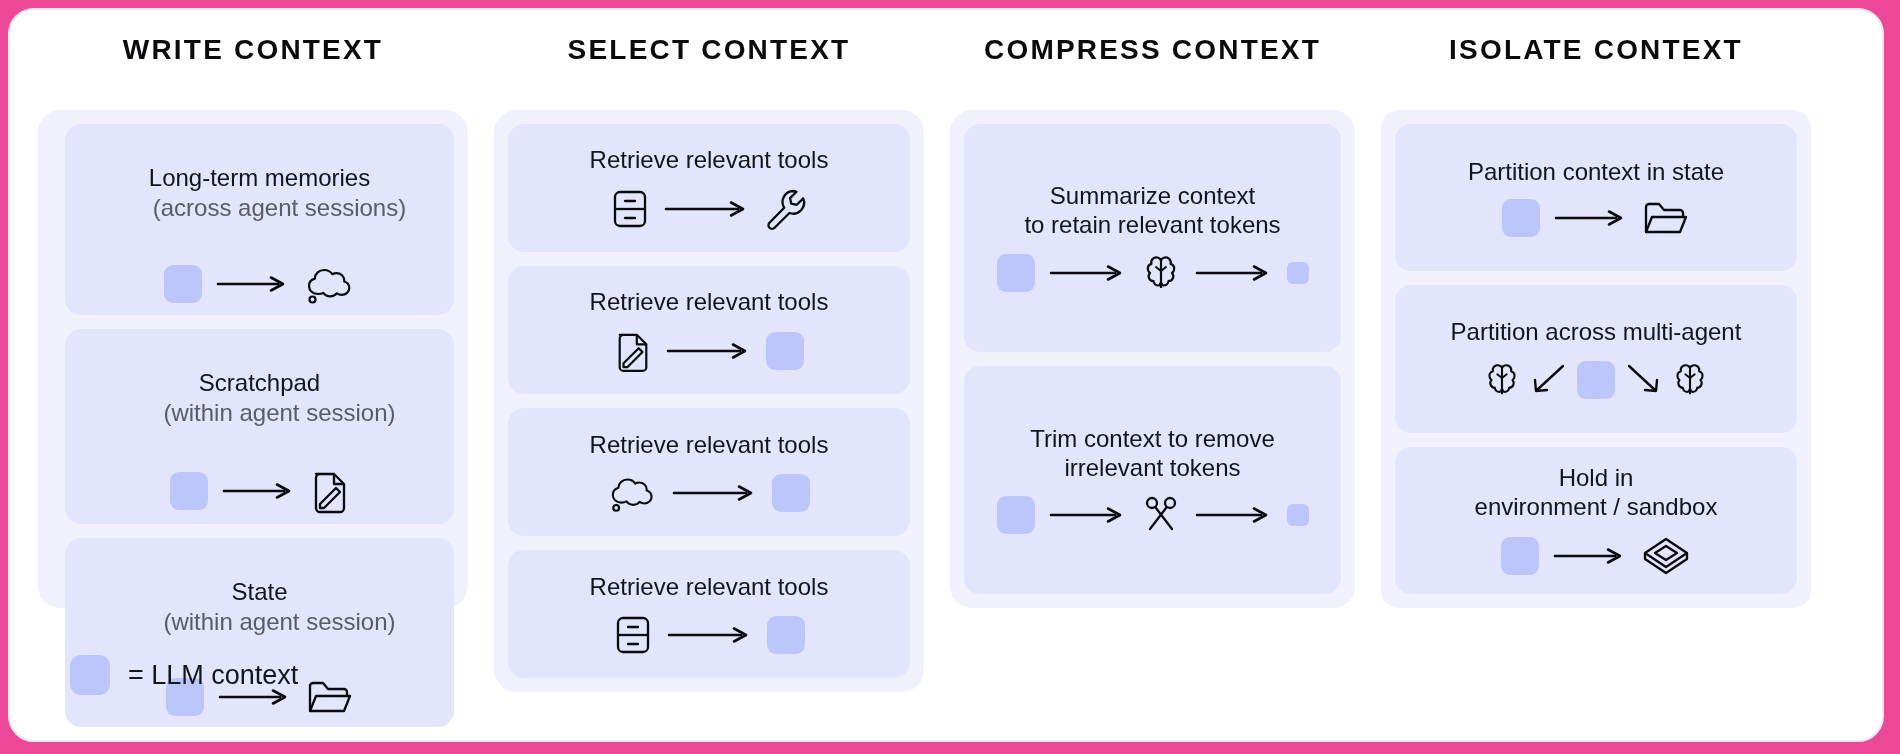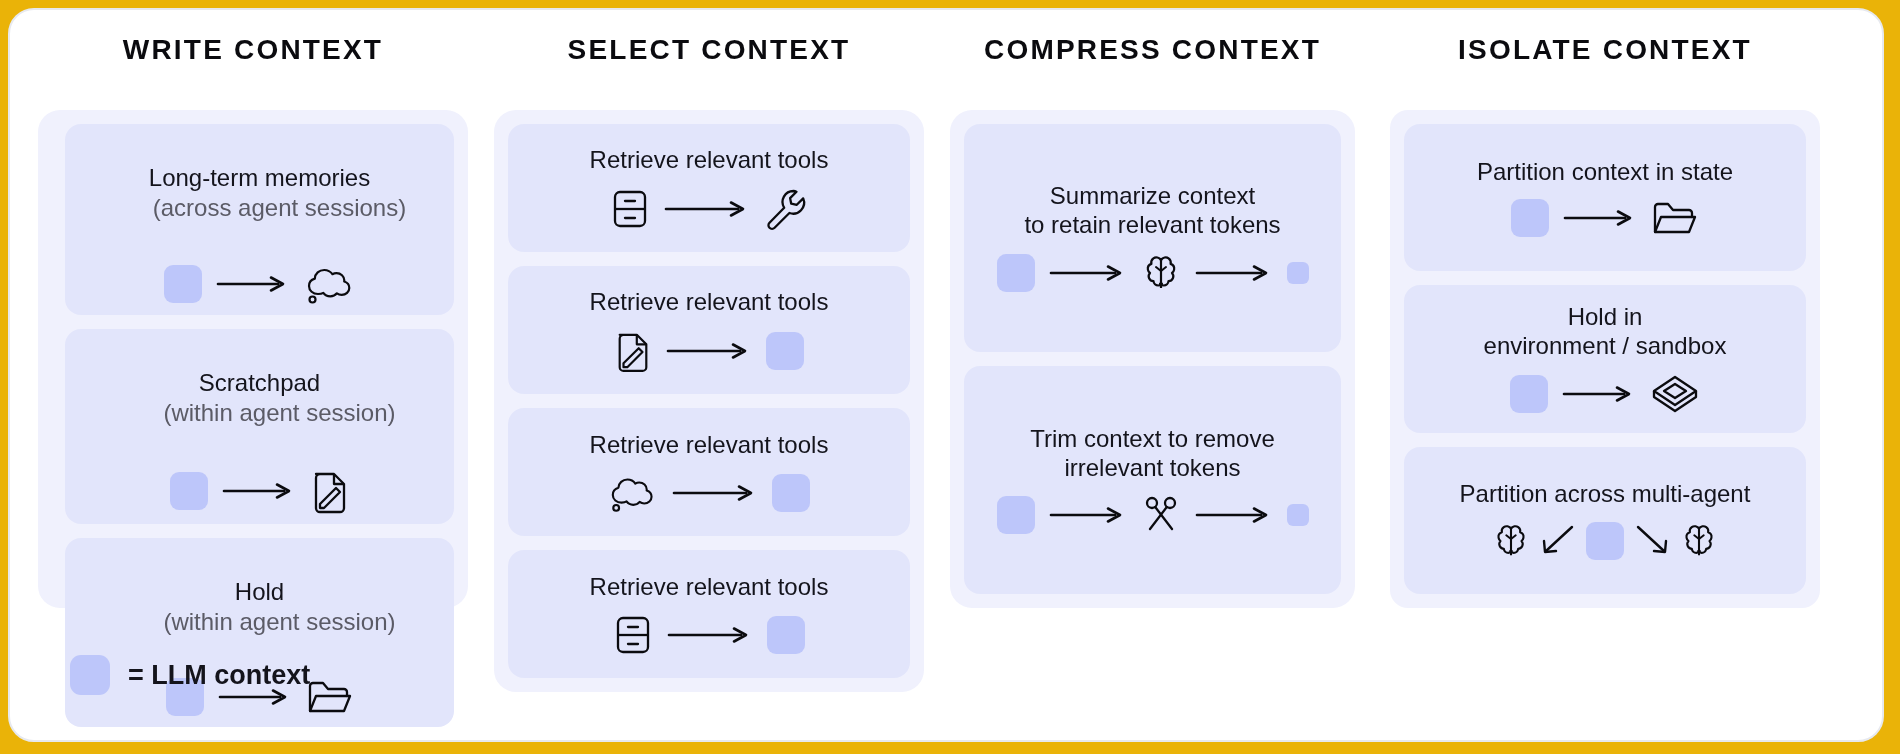--- a/index.html
+++ b/index.html
@@ -1,41 +1,41 @@
 <!DOCTYPE html>
 <html><head>
 <meta charset="utf-8">
 <style>
   html,body{margin:0;padding:0;background:#ffffff;}
   body{font-family:"Liberation Sans","DejaVu Sans",sans-serif;}
-  #stage{position:relative;width:1900px;height:754px;background:#eab308;overflow:hidden;}
+  #stage{position:relative;width:1900px;height:754px;background:#ec4899;overflow:hidden;}
   .frame{position:absolute;left:8px;top:8px;width:1876px;height:734px;border:2px solid #e7e9ef;border-radius:26px;background:#fff;box-sizing:border-box;}
   .cols{position:absolute;left:38px;top:34px;width:1806px;height:600px;display:flex;gap:26px;align-items:flex-start;}
   .col{display:flex;flex-direction:column;align-items:stretch;}
   .col.c1{width:430px;}
   .col.c2{width:430px;}
   .col.c3{width:405px;}
-  .col.c4{width:430px;margin-left:9px;}
+  .col.c4{width:430px;}
   .col-title{text-align:center;font-size:28px;font-weight:700;letter-spacing:2.2px;color:#0b0b0f;margin:0 0 44px 0;white-space:nowrap;}
   .panel{background:#f0f1fd;border-radius:22px;padding:14px;box-sizing:border-box;display:flex;flex-direction:column;gap:14px;}
   .panel.p1{height:498px;padding-left:27px;}
   .panel.p2{height:582px;}
   .panel.p3{height:498px;}
   .panel.p4{height:498px;border-radius:18px;}
   .card{background:#e2e5fb;border-radius:16px;display:flex;flex-direction:column;align-items:center;justify-content:center;gap:8px;padding:10px 8px;box-sizing:border-box;flex:1;}
   .card-title{font-size:24px;color:#14141c;line-height:1.22;text-align:center;white-space:pre-line;}
   .card-title .sub{color:#5b5b66;display:block;margin-left:40px;}
   .flow{display:flex;align-items:center;justify-content:center;gap:14px;margin-top:4px;}
   .llm{background:#bdc6fa;border-radius:9px;}
   .llm.big{width:38px;height:38px;}
   .llm.sm{width:22px;height:22px;border-radius:6px;}
   .ico{display:block;}
   .legend{position:absolute;left:70px;top:655px;display:flex;align-items:center;gap:18px;}
   .legend .llm{width:40px;height:40px;border-radius:11px;}
-  .legend-text{font-size:27px;color:#14141c;font-weight:bold;}
+  .legend-text{font-size:27px;color:#14141c;}
 </style>
 </head>
 <body>
 
 <div id="stage">
   <div class="frame"></div>
 
   <div class="cols">
 
     <div class="col c1">
@@ -74,21 +74,21 @@
             <svg class="ico" width="40" height="46" viewBox="0 0 40 46">
                 <path d="M6 6 h18 l10 10 v24 a4 4 0 0 1 -4 4 H10 a4 4 0 0 1 -4 -4 V10 a4 4 0 0 1 4 -4 z" stroke="#0b0b0f" stroke-width="2.3" fill="none" stroke-linejoin="round"></path>
                 <path d="M24 6 v10 h10" stroke="#0b0b0f" stroke-width="2.3" fill="none" stroke-linejoin="round"></path>
                 <path d="M10 36 L26 20 l4 4 L14 40 h-4 z" stroke="#0b0b0f" stroke-width="2.3" fill="none" stroke-linejoin="round"></path>
               </svg>
           </div>
         </div>
 
         <div class="card">
           <div class="card-title">
-            <span>Hold</span>
+            <span>State</span>
             <span class="sub">(within agent session)</span>
           </div>
           <div class="flow">
             <div class="llm big"></div>
             <svg class="ico" width="74" height="20" viewBox="0 0 74 20">
                 <path d="M2 10 H62" stroke="#0b0b0f" stroke-width="2.6" fill="none" stroke-linecap="round"></path>
                 <path d="M55 3.5 L67 10 L55 16.5" stroke="#0b0b0f" stroke-width="2.6" fill="none" stroke-linecap="round" stroke-linejoin="round"></path>
               </svg>
             <svg class="ico" width="48" height="40" viewBox="0 0 48 40">
                 <path d="M4 34 V9 a3 3 0 0 1 3 -3 h10 l5 6 h16 a3 3 0 0 1 3 3 v4" stroke="#0b0b0f" stroke-width="2.3" fill="none" stroke-linejoin="round" stroke-linecap="round"></path>
@@ -236,37 +236,20 @@
           <div class="card-title">Partition context in state</div>
           <div class="flow">
             <div class="llm big"></div>
             <svg class="ico" width="74" height="20" viewBox="0 0 74 20">
                 <path d="M2 10 H62" stroke="#0b0b0f" stroke-width="2.6" fill="none" stroke-linecap="round"></path>
                 <path d="M55 3.5 L67 10 L55 16.5" stroke="#0b0b0f" stroke-width="2.6" fill="none" stroke-linecap="round" stroke-linejoin="round"></path>
               </svg>
             <svg class="ico" width="48" height="40" viewBox="0 0 48 40">
                 <path d="M4 34 V9 a3 3 0 0 1 3 -3 h10 l5 6 h16 a3 3 0 0 1 3 3 v4" stroke="#0b0b0f" stroke-width="2.3" fill="none" stroke-linejoin="round" stroke-linecap="round"></path>
                 <path d="M4 34 l6 -15 h34 l-6 15 z" stroke="#0b0b0f" stroke-width="2.3" fill="none" stroke-linejoin="round"></path>
-              </svg>
-          </div>
-        </div>
-
-        <div class="card">
-          <div class="card-title">Hold in
-environment / sandbox</div>
-          <div class="flow">
-            <div class="llm big"></div>
-            <svg class="ico" width="74" height="20" viewBox="0 0 74 20">
-                <path d="M2 10 H62" stroke="#0b0b0f" stroke-width="2.6" fill="none" stroke-linecap="round"></path>
-                <path d="M55 3.5 L67 10 L55 16.5" stroke="#0b0b0f" stroke-width="2.6" fill="none" stroke-linecap="round" stroke-linejoin="round"></path>
-              </svg>
-            <svg class="ico" width="50" height="44" viewBox="0 0 50 44">
-                <path d="M25 5 L46 19 L25 33 L4 19 z" stroke="#0b0b0f" stroke-width="2.3" fill="none" stroke-linejoin="round"></path>
-                <path d="M4 19 v6 L25 39 L46 25 v-6" stroke="#0b0b0f" stroke-width="2.3" fill="none" stroke-linejoin="round"></path>
-                <path d="M14 19 L25 26 L36 19 L25 12 z" stroke="#0b0b0f" stroke-width="2.3" fill="none" stroke-linejoin="round"></path>
               </svg>
           </div>
         </div>
 
         <div class="card">
           <div class="card-title">Partition across multi-agent</div>
           <div class="flow" style="gap:6px;">
             <svg class="ico" width="38" height="42" viewBox="0 0 40 44">
                 <path d="M20 7 v30" stroke="#0b0b0f" stroke-width="2.2" fill="none"></path>
                 <path d="M20 9c-1.8-2.6-5.2-3.4-7.6-1.6-1.8 1.3-2.5 3.5-2 5.5-2.4.8-3.9 3.2-3.5 5.7.2 1.4 1 2.6 2.1 3.4-1.3 1.4-1.7 3.5-.9 5.3.8 1.8 2.6 2.9 4.4 2.9.2 2.4 2.2 4.3 4.7 4.3 1.5 0 2.8-.7 3.7-1.8" stroke="#0b0b0f" stroke-width="2.2" fill="none" stroke-linejoin="round" stroke-linecap="round"></path>
@@ -286,20 +269,37 @@
             <svg class="ico" width="38" height="42" viewBox="0 0 40 44">
                 <path d="M20 7 v30" stroke="#0b0b0f" stroke-width="2.2" fill="none"></path>
                 <path d="M20 9c-1.8-2.6-5.2-3.4-7.6-1.6-1.8 1.3-2.5 3.5-2 5.5-2.4.8-3.9 3.2-3.5 5.7.2 1.4 1 2.6 2.1 3.4-1.3 1.4-1.7 3.5-.9 5.3.8 1.8 2.6 2.9 4.4 2.9.2 2.4 2.2 4.3 4.7 4.3 1.5 0 2.8-.7 3.7-1.8" stroke="#0b0b0f" stroke-width="2.2" fill="none" stroke-linejoin="round" stroke-linecap="round"></path>
                 <path d="M20 9c1.8-2.6 5.2-3.4 7.6-1.6 1.8 1.3 2.5 3.5 2 5.5 2.4.8 3.9 3.2 3.5 5.7-.2 1.4-1 2.6-2.1 3.4 1.3 1.4 1.7 3.5.9 5.3-.8 1.8-2.6 2.9-4.4 2.9-.2 2.4-2.2 4.3-4.7 4.3-1.5 0-2.8-.7-3.7-1.8" stroke="#0b0b0f" stroke-width="2.2" fill="none" stroke-linejoin="round" stroke-linecap="round"></path>
                 <path d="M20 20 l-5 -4" stroke="#0b0b0f" stroke-width="2" fill="none" stroke-linecap="round"></path>
                 <path d="M20 20 l5 -4" stroke="#0b0b0f" stroke-width="2" fill="none" stroke-linecap="round"></path>
               </svg>
           </div>
         </div>
 
+        <div class="card">
+          <div class="card-title">Hold in
+environment / sandbox</div>
+          <div class="flow">
+            <div class="llm big"></div>
+            <svg class="ico" width="74" height="20" viewBox="0 0 74 20">
+                <path d="M2 10 H62" stroke="#0b0b0f" stroke-width="2.6" fill="none" stroke-linecap="round"></path>
+                <path d="M55 3.5 L67 10 L55 16.5" stroke="#0b0b0f" stroke-width="2.6" fill="none" stroke-linecap="round" stroke-linejoin="round"></path>
+              </svg>
+            <svg class="ico" width="50" height="44" viewBox="0 0 50 44">
+                <path d="M25 5 L46 19 L25 33 L4 19 z" stroke="#0b0b0f" stroke-width="2.3" fill="none" stroke-linejoin="round"></path>
+                <path d="M4 19 v6 L25 39 L46 25 v-6" stroke="#0b0b0f" stroke-width="2.3" fill="none" stroke-linejoin="round"></path>
+                <path d="M14 19 L25 26 L36 19 L25 12 z" stroke="#0b0b0f" stroke-width="2.3" fill="none" stroke-linejoin="round"></path>
+              </svg>
+          </div>
+        </div>
+
       </div>
     </div>
 
   </div>
 
   <div class="legend">
     <div class="llm"></div>
     <div class="legend-text">= LLM context</div>
   </div>
 </div>

